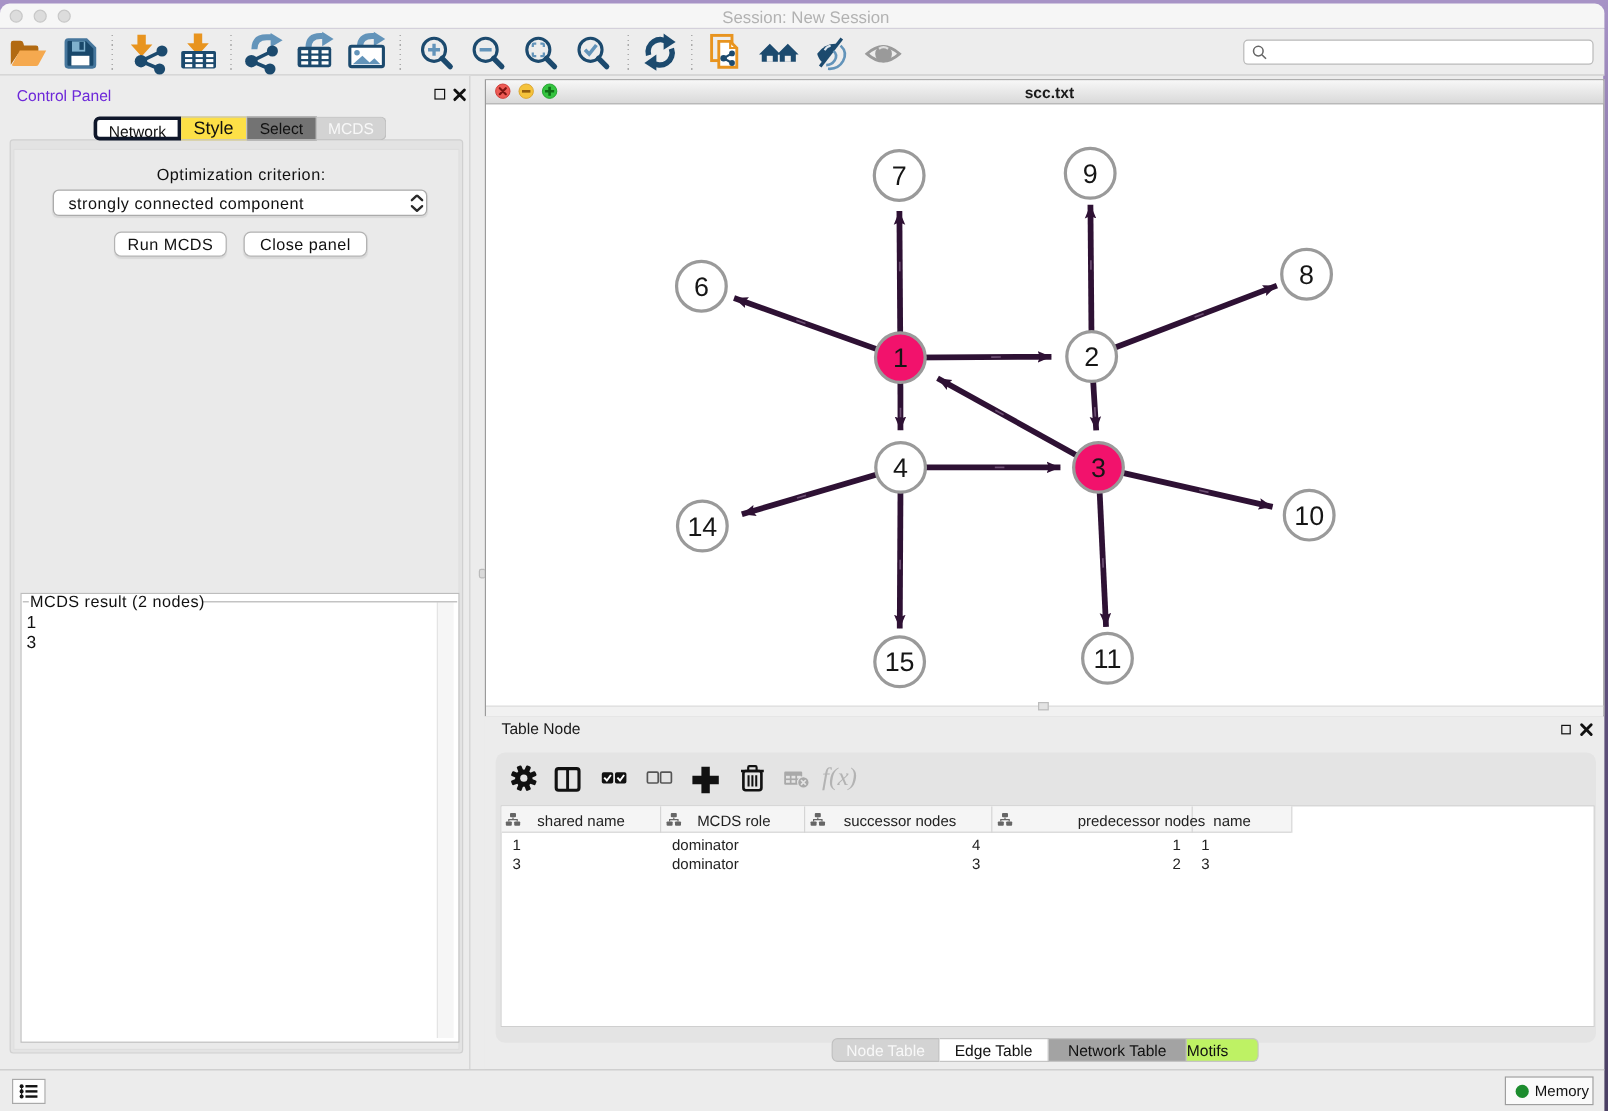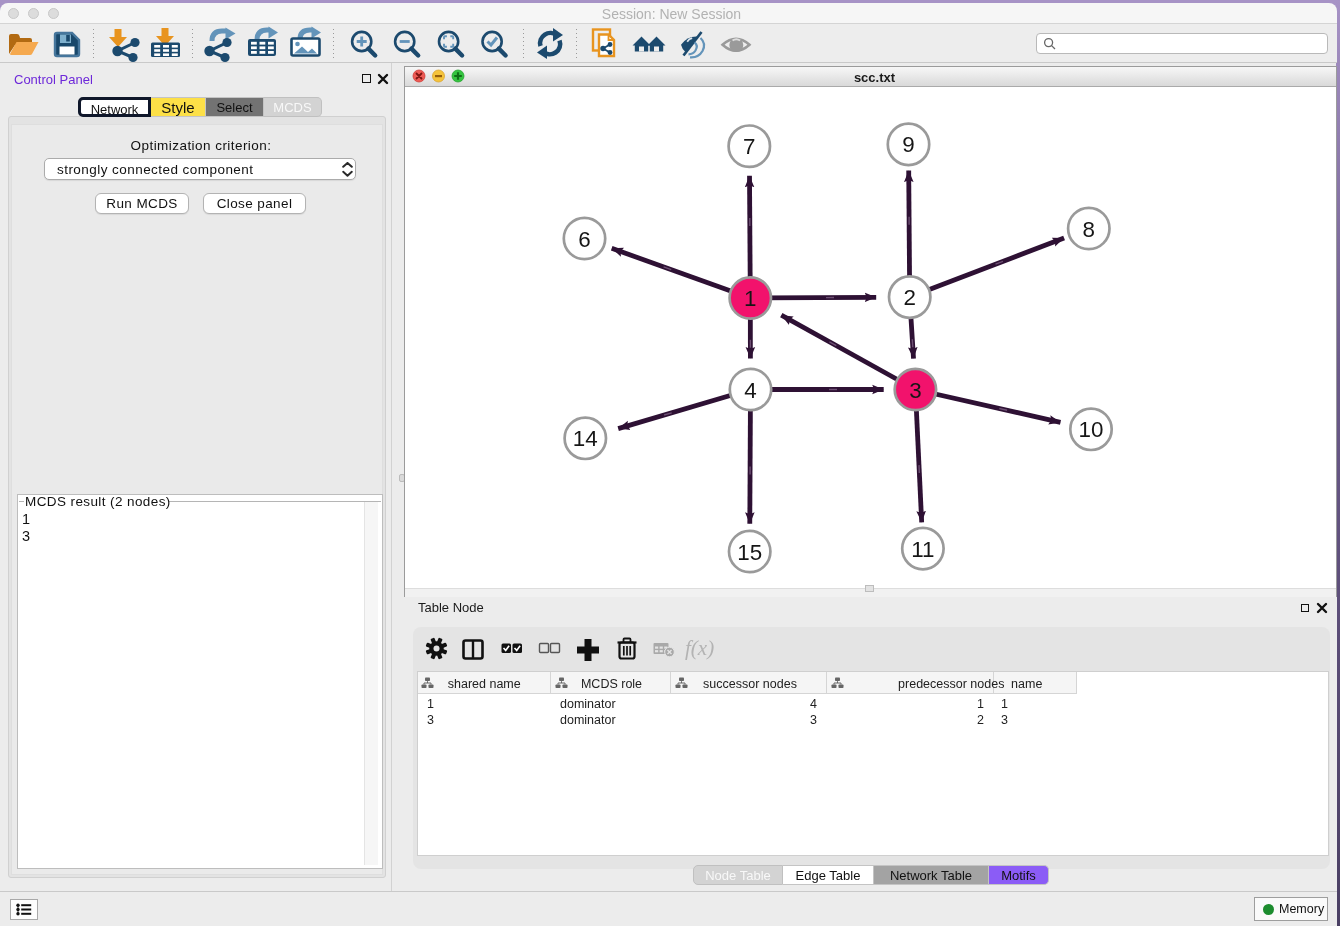--- a/index.html
+++ b/index.html
@@ -317,21 +317,21 @@
 <div class="abs" style="left:427px;top:713px;font-size:12.5px;color:#222;">3</div>
 <div class="abs" style="left:560px;top:713px;font-size:12.5px;color:#222;">dominator</div>
 <div class="abs" style="left:700px;top:713px;width:117px;text-align:right;font-size:12.5px;color:#222;">3</div>
 <div class="abs" style="left:860px;top:713px;width:124px;text-align:right;font-size:12.5px;color:#222;">2</div>
 <div class="abs" style="left:1001px;top:713px;font-size:12.5px;color:#222;">3</div>
 
 <div class="abs" style="left:693px;top:865px;width:420px;height:20px;">
   <div class="abs" style="left:0;top:0;width:90px;height:20px;background:#d3d3d3;border:1px solid #c0c0c0;border-radius:5px 0 0 5px;font-size:13px;color:#f8f8f8;text-align:center;line-height:19px;">Node Table</div>
   <div class="abs" style="left:90px;top:0;width:91px;height:20px;background:#fff;border:1px solid #c4c4c4;border-left:none;font-size:13px;color:#111;text-align:center;line-height:19px;">Edge Table</div>
   <div class="abs" style="left:181px;top:0;width:115px;height:20px;background:#a3a3a3;border:1px solid #c4c4c4;border-left:none;font-size:13px;color:#111;text-align:center;line-height:19px;">Network Table</div>
-  <div class="abs" style="left:296px;top:0;width:60px;height:20px;background:#8b5cf6;border:1px solid #c4c4c4;border-left:none;border-radius:0 5px 5px 0;font-size:13px;color:#111;text-align:center;line-height:19px;">Motifs</div>
+  <div class="abs" style="left:296px;top:0;width:60px;height:20px;background:#bef264;border:1px solid #c4c4c4;border-left:none;border-radius:0 5px 5px 0;font-size:13px;color:#111;line-height:19px;">Motifs</div>
 </div>
 
 <div class="abs" style="left:0;top:891px;width:1337px;height:35px;background:#ececec;border-top:1px solid #c9c9c9;"></div>
 <div class="abs" style="left:10px;top:899px;width:28px;height:21px;background:#fdfdfd;border:1px solid #a9a9a9;"></div>
 <svg class="abs" style="left:16px;top:903px;" width="16" height="13" viewBox="0 0 16 13">
   <circle cx="2" cy="2.2" r="1.7" fill="#111"></circle>
     <circle cx="2" cy="6.5" r="1.7" fill="#111"></circle>
     <circle cx="2" cy="10.8" r="1.7" fill="#111"></circle>
   <line x1="2" y1="2" x2="2" y2="11" stroke="#111" stroke-width="0.8"></line>
   <rect x="5.2" y="1.2" width="10" height="2" fill="#111"></rect>

